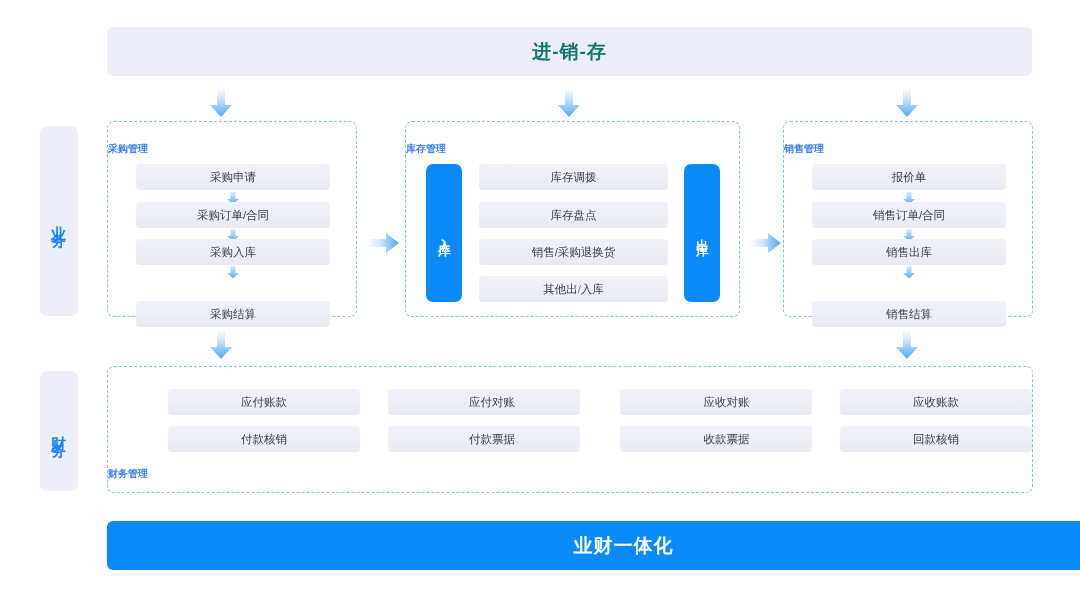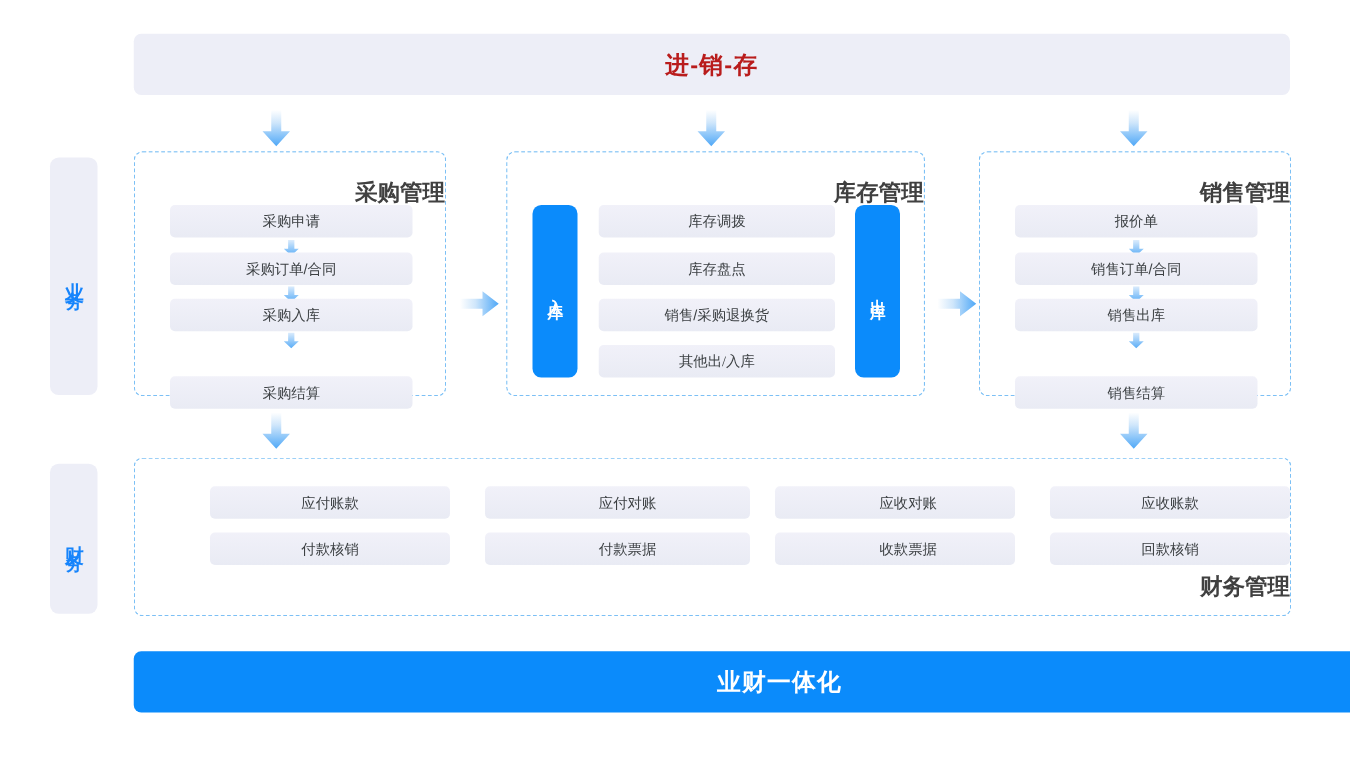--- a/index.html
+++ b/index.html
@@ -16,21 +16,21 @@
   
   .top-banner {
     position: absolute;
     left: 107px; top: 27px;
     width: 925px; height: 49px;
     background: #edeef7;
     border-radius: 6px;
     display: flex; align-items: center; justify-content: center;
   }
   .top-banner-text {
-    color: #b91c1c;
+    color: #0f766e;
     font-size: 19px;
     font-weight: bold;
     letter-spacing: 1px;
   }
 
   
   .bottom-banner {
     position: absolute;
     left: 107px; top: 521px;
     width: 1033px; height: 49px;
@@ -72,23 +72,23 @@
     background: transparent;
   }
   .box-purchase  { left: 107px; top: 121px; width: 250px; height: 196px; }
   .box-inventory { left: 405px; top: 121px; width: 335px; height: 196px; }
   .box-sales     { left: 783px; top: 121px; width: 250px; height: 196px; padding-left: 47px; }
   .box-finance   { left: 107px; top: 366px; width: 926px; height: 127px; }
 
   .section-title {
     position: absolute;
     left: 0; right: 0;
-    text-align: right;
-    color: #404040;
-    font-size: 18px;
+    text-align: left;
+    color: #3b82f6;
+    font-size: 10px;
     font-weight: bold;
   }
   .section-title-top { top: 20px; }
   .section-title-bottom { bottom: 11px; }
 
   
   .item {
     position: absolute;
     height: 26px;
     background: linear-gradient(180deg, #f1f1f9 0%, #e9ebf4 100%);
@@ -141,21 +141,21 @@
     border-radius: 4px;
     display: flex; align-items: center; justify-content: center;
     color: #3c4043;
     font-size: 11.5px;
     white-space: nowrap;
     margin-left: 32px;
   }
   .fr-0 { top: 22px; }
   .fr-1 { top: 59px; }
   .fc-0 { left: 28px;  width: 192px; }
-  .fc-1 { left: 248px; width: 212px; padding-left: 16px; }
+  .fc-1 { left: 248px; width: 192px; padding-left: 16px; }
   .fc-2 { left: 480px; width: 192px; padding-left: 21px; }
   .fc-3 { left: 700px; width: 192px; }
 
   
   .arrow-down {
     position: absolute;
     width: 26px; height: 30px;
   }
   .arrow-down svg, .arrow-right svg, .arrow-mini svg { display: block; }
 

